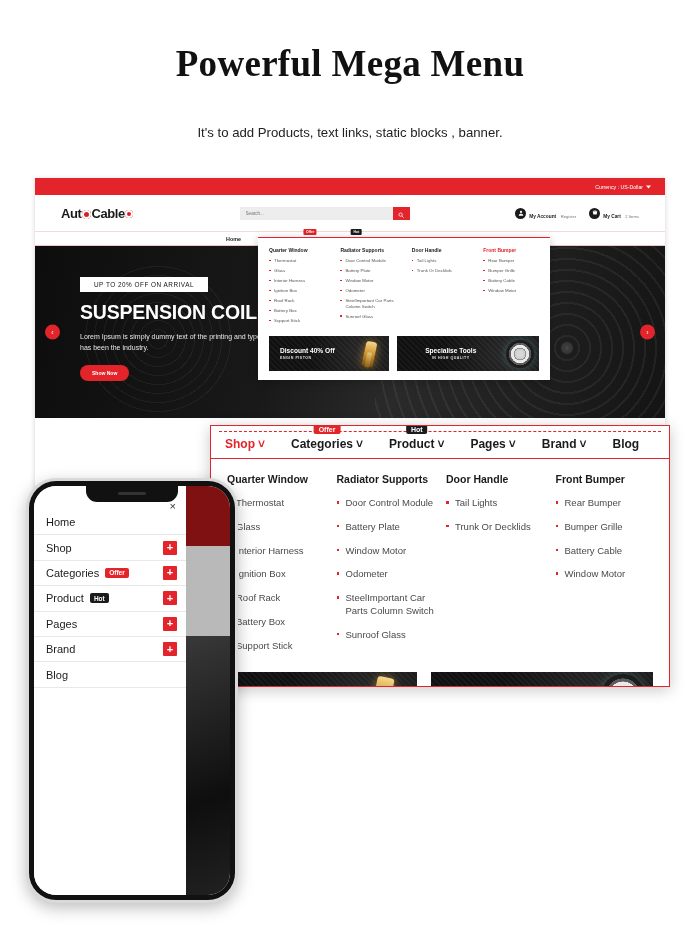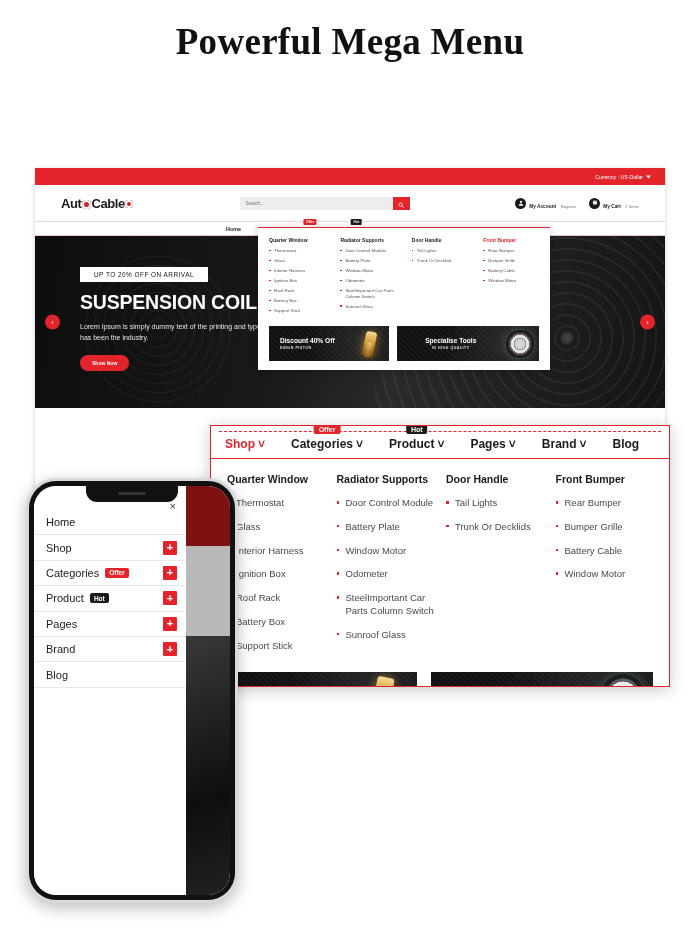--- a/index.html
+++ b/index.html
@@ -12,35 +12,35 @@
   }
 
   
   .headline {
     text-align: center;
     font-family: "Liberation Serif", serif;
     font-weight: 700;
     font-size: 37px;
     color: #111;
     letter-spacing: 0.3px;
-    padding-top: 20px;
+    padding-top: 42px;
   }
   .subhead {
     text-align: center;
     font-size: 13.2px;
     color: #222;
     line-height: 1.85;
     margin-top: 36px;
     font-weight: 500;
   }
 
   
   .site {
     position: absolute;
-    left: 35px; top: 168px;
+    left: 35px; top: 178px;
     width: 630px; height: 420px;
     background: #fff;
     box-shadow: 0 1px 5px rgba(0,0,0,0.18);
     overflow: hidden;
   }
   .topbar {
     height: 17px; background: #e3242b;
     display: flex; align-items: center;
     padding: 0 14px;
     color: #fff; font-size: 5.2px;
@@ -307,20 +307,21 @@
     display: flex; align-items: center; justify-content: center;
     font-size: 11px; line-height: 1; font-weight: 700; cursor: pointer;
     border-radius: 1px;
   }
 </style>
 </head>
 <body>
 
 <div class="headline">Powerful Mega Menu</div>
 <div class="subhead">
+  <div>It's to add Products, text links, static blocks , banner.</div>
 </div>
 
 <div class="site">
 
   <div class="topbar">
 
     <div class="spacer"></div>
     <div class="curr">
       <span>Currency : US-Dollar</span>
       <span class="ico-caret">

